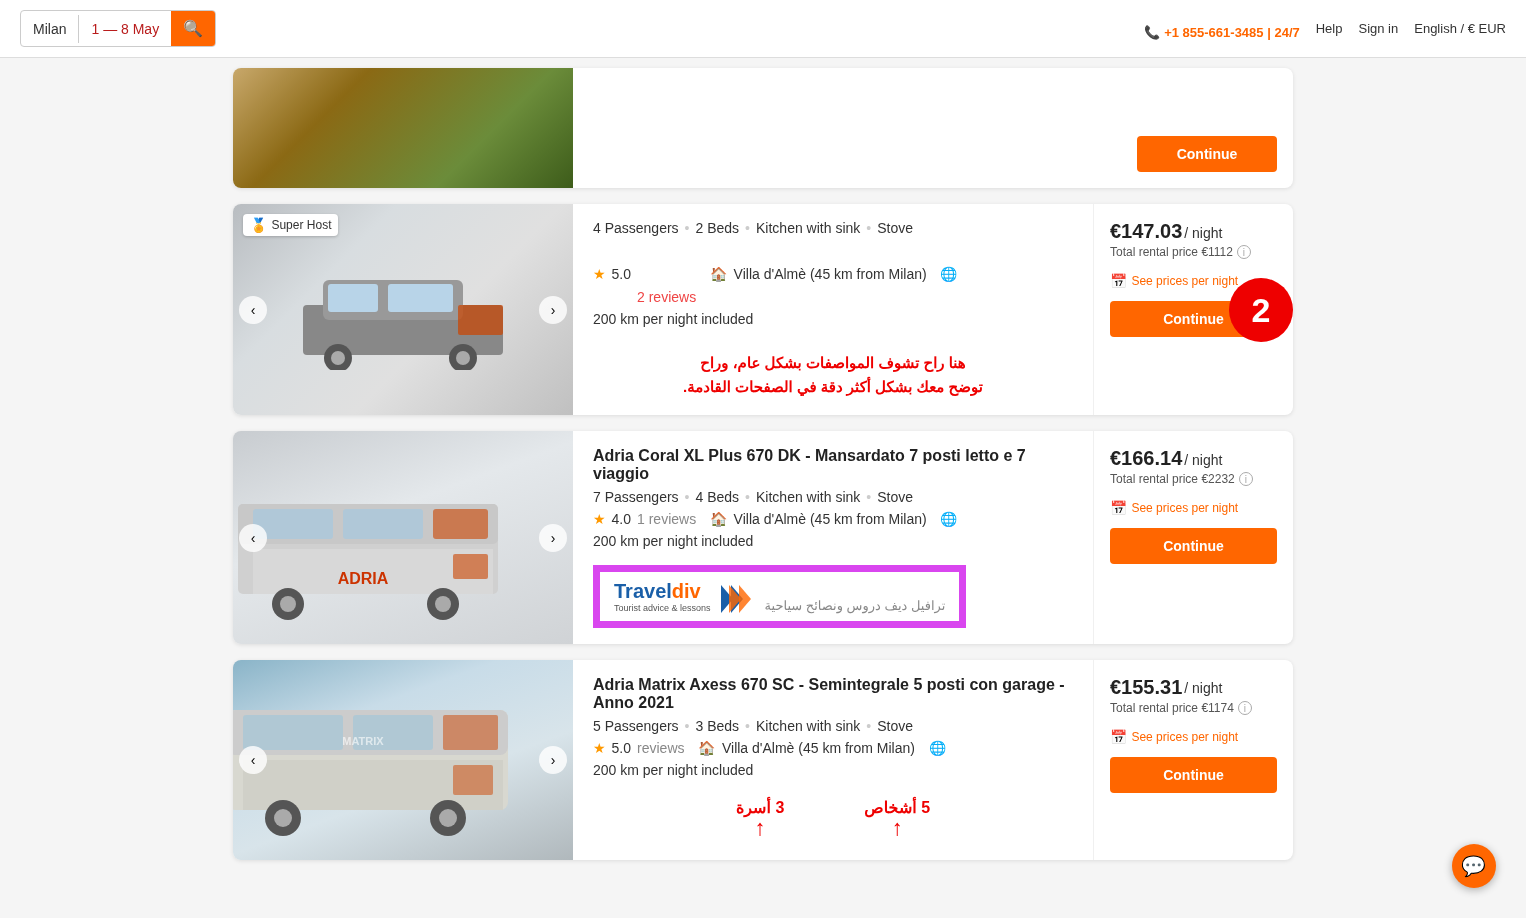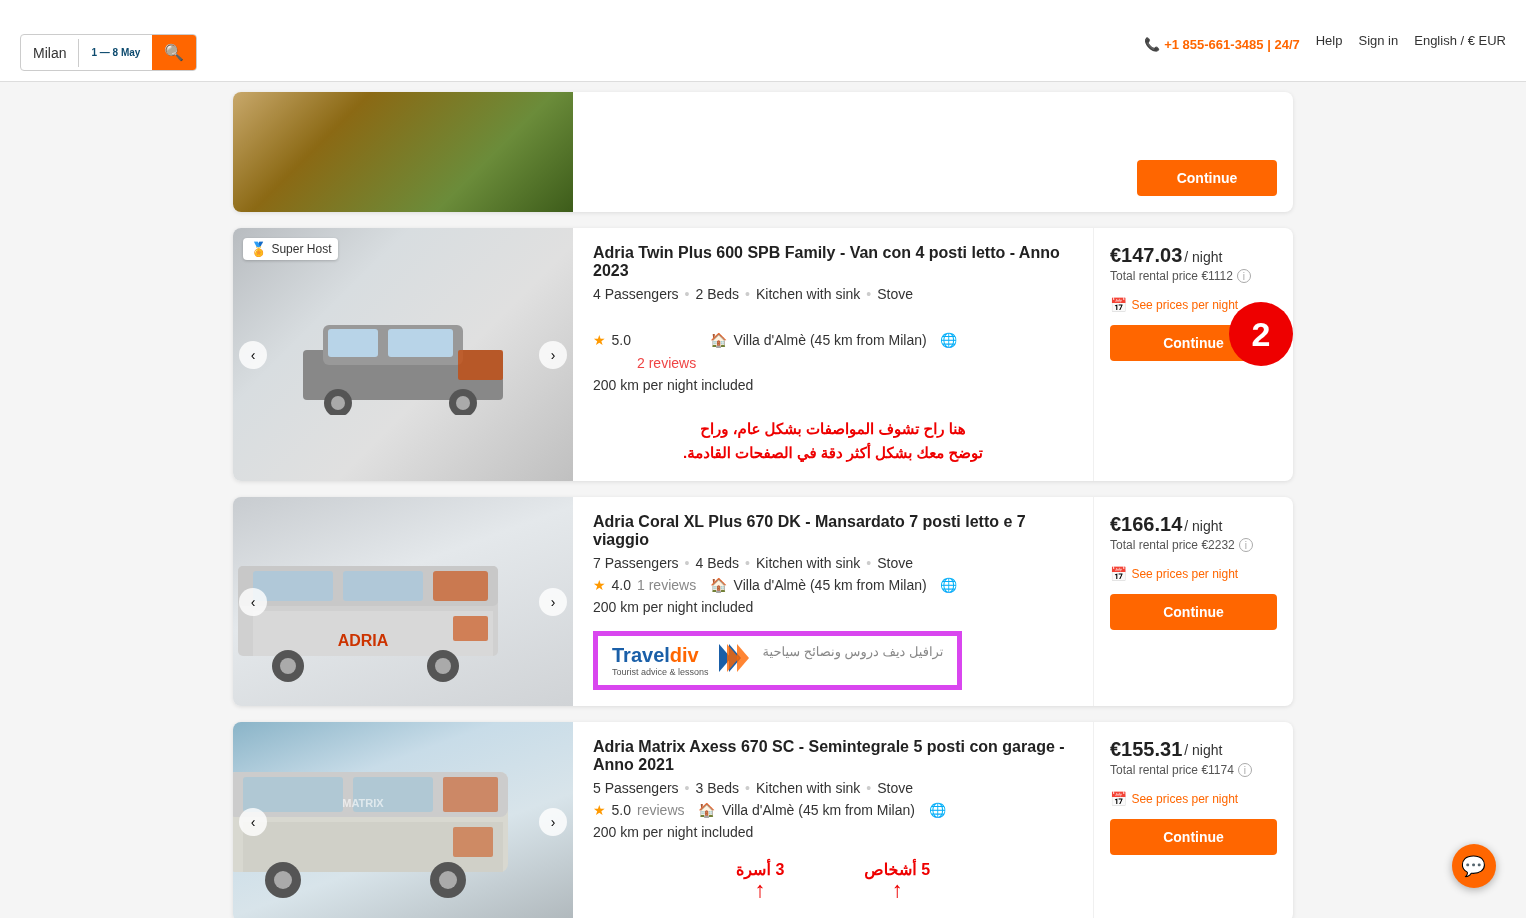--- a/index.html
+++ b/index.html
@@ -21,23 +21,23 @@
       overflow: hidden;
     }
     .search-bar .location {
       padding: 6px 12px;
       font-size: 14px;
       border-right: 1px solid #ccc;
       color: #333;
     }
     .search-bar .dates {
       padding: 6px 12px;
-      font-size: 10px;
-      color: #0c4a6e;
-      font-weight: bold;
+      font-size: 14px;
+      color: #b91c1c;
+      font-weight: normal;
     }
     .search-btn {
       background: #ff6600;
       border: none;
       padding: 8px 12px;
       cursor: pointer;
       color: #fff;
       font-size: 16px;
     }
     .top-right {
@@ -251,21 +251,21 @@
       align-items: center;
       gap: 6px;
       margin-bottom: 6px;
       flex-wrap: wrap;
     }
   </style>
 </head>
 <body>
 
 <div class="top-bar">
-  <div style="display:flex;align-items:center;gap:20px;margin-top:24px;">
+  <div style="display:flex;align-items:center;gap:20px;">
     <div class="search-bar">
       <span class="location">Milan</span>
       <span class="dates">1 — 8 May</span>
       <button class="search-btn">🔍</button>
     </div>
   </div>
   <div class="top-right">
     <span class="phone">
       <span>📞</span>
       <span>+1 855-661-3485 | 24/7</span>
@@ -304,21 +304,20 @@
           <circle cx="45" cy="108" r="14" fill="#555"></circle>
           <circle cx="45" cy="108" r="7" fill="#aaa"></circle>
           <circle cx="170" cy="108" r="14" fill="#555"></circle>
           <circle cx="170" cy="108" r="7" fill="#aaa"></circle>
           <rect x="165" y="55" width="45" height="30" rx="2" fill="#cc4400" opacity="0.7"></rect>
         </svg>
       </div>
       <button class="nav-arrow right">›</button>
     </div>
     <div class="listing-info">
-      <div class="listing-title">Adria Twin Plus 600 SPB Family - Van con 4 posti letto - Anno 2023</div>
       <div class="info-row">
         <span>4 Passengers</span>
         <span class="meta-separator">•</span>
         <span>2 Beds</span>
         <span class="meta-separator">•</span>
         <span>Kitchen with sink</span>
         <span class="meta-separator">•</span>
         <span>Stove</span>
       </div>
       <div class="info-row">
@@ -392,21 +391,21 @@
       <div class="info-row">
         <span class="star">★</span>
         <span>4.0</span>
         <span style="color:#888;">1 reviews</span>
         <span style="margin-left:8px;">🏠</span>
         <span>Villa d'Almè (45 km from Milan)</span>
         <span style="margin-left:8px;">🌐</span>
         <span>200 km per night included</span>
       </div>
 
-      <div style="margin-top:16px;display:flex;align-items:flex-start;gap:10px;border:5px solid #d946ef;padding:8px 14px;width:fit-content;">
+      <div style="margin-top:16px;display:flex;align-items:flex-end;gap:10px;border:7px solid #d946ef;padding:8px 14px;width:fit-content;">
         <div>
           <div style="display:flex;align-items:baseline;gap:0;">
             <span style="font-size:20px;font-weight:bold;color:#1a5fa8;">Travel</span>
             <span style="font-size:20px;font-weight:bold;color:#ff6600;">div</span>
           </div>
           <div style="font-size:9px;color:#555;">Tourist advice &amp; lessons</div>
         </div>
         <div style="display:flex;flex-direction:column;align-items:center;gap:1px;">
           <svg width="34" height="28" viewBox="0 0 34 28">
             <polygon points="0,0 12,14 0,28" fill="#1a5fa8"></polygon>

